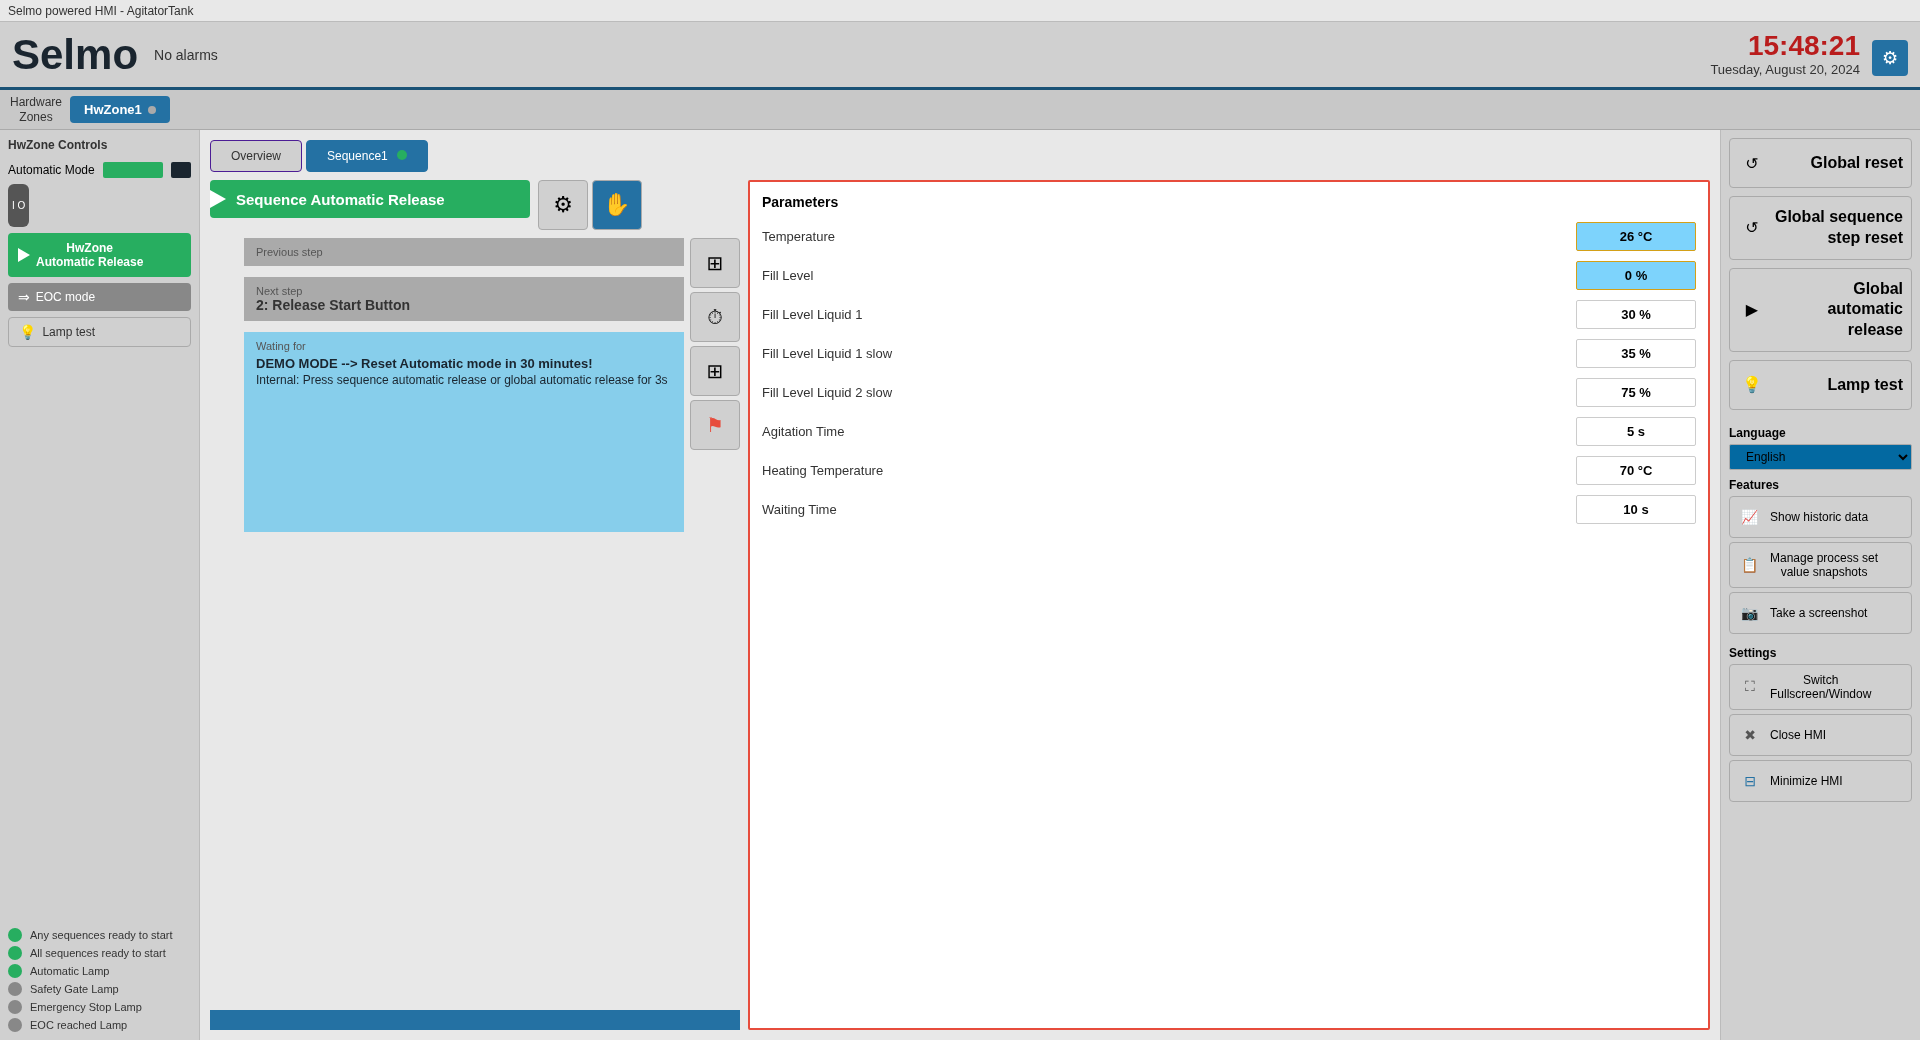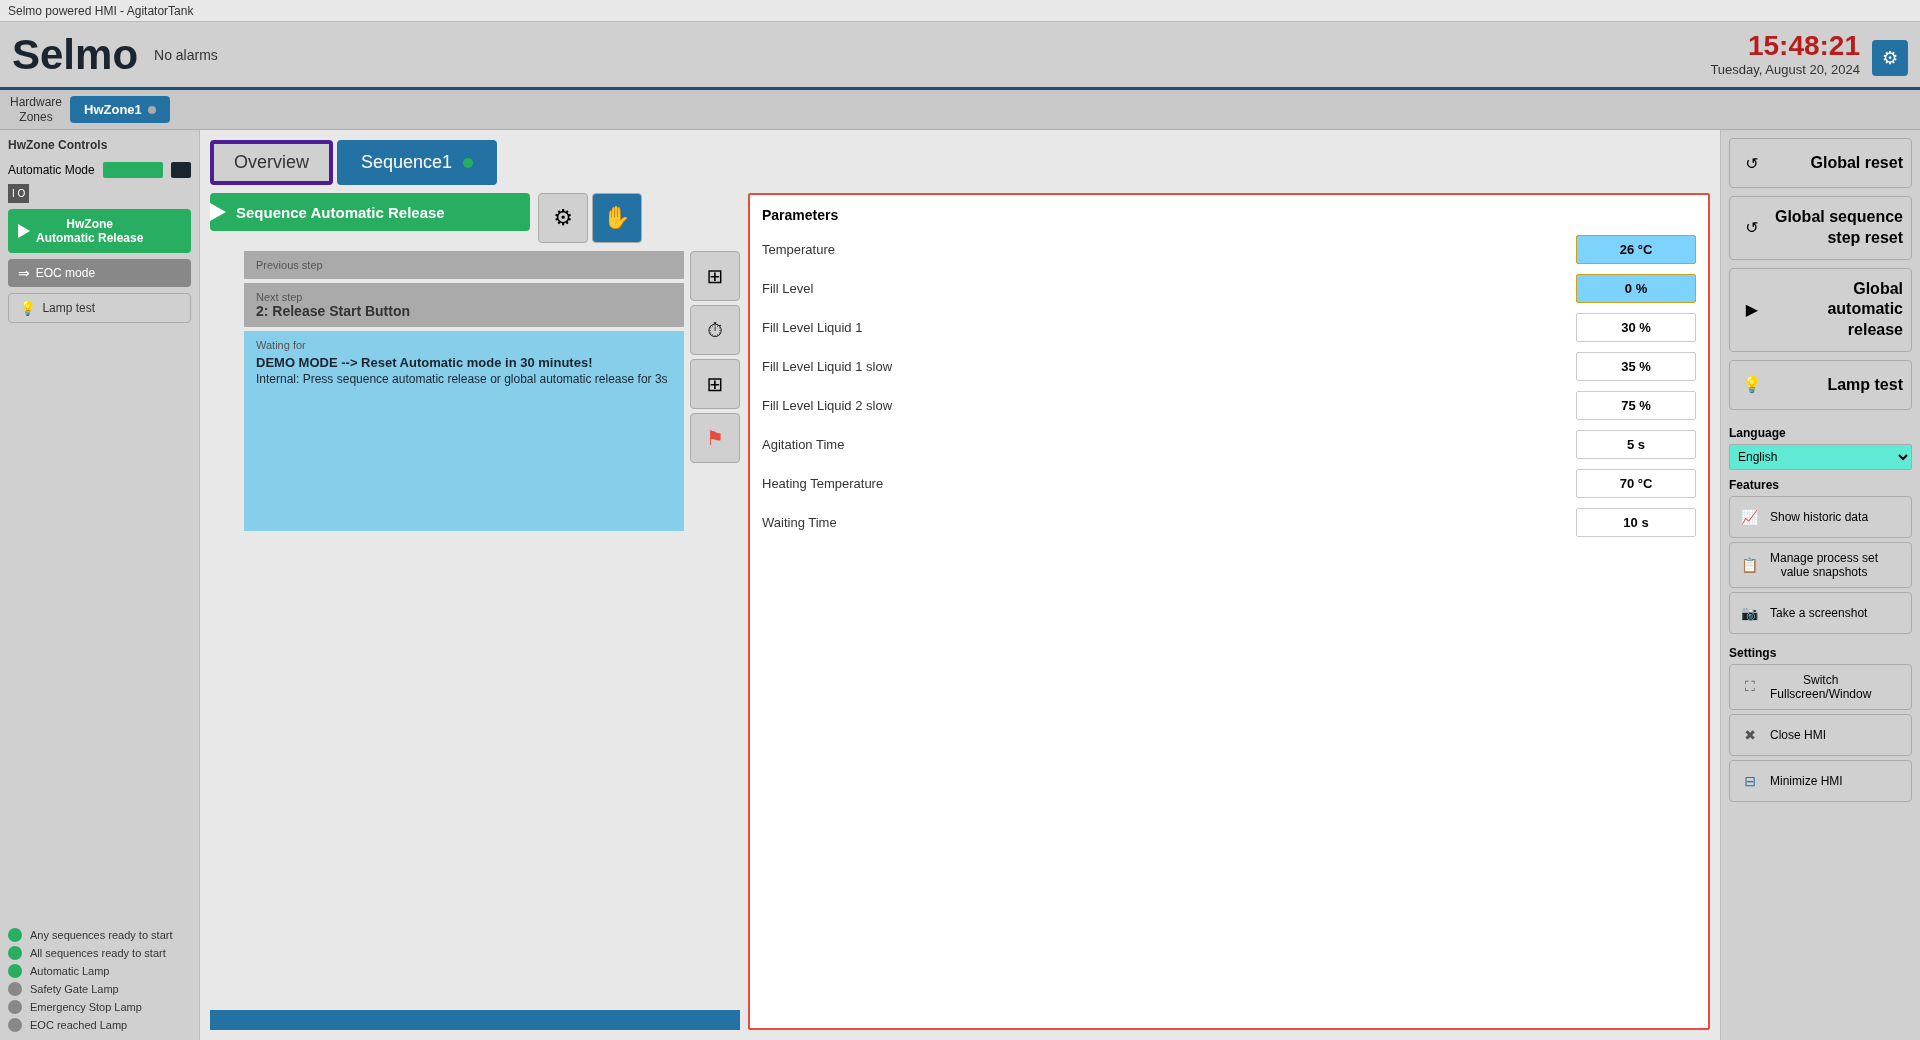--- a/index.html
+++ b/index.html
@@ -131,22 +131,22 @@
     .black-bar {
       width: 20px;
       height: 16px;
       background: #1a252f;
       border-radius: 2px;
     }
     #io-icon {
       background: #555;
       color: white;
       font-size: 10px;
-      padding: 4px 4px;
-      border-radius: 0;
+      padding: 16px 4px;
+      border-radius: 6px;
     }
     #hwzone-auto-release-btn {
       background: #27ae60;
       color: white;
       border: none;
       border-radius: 4px;
       padding: 8px 10px;
       font-size: 12px;
       font-weight: bold;
       cursor: pointer;
@@ -215,24 +215,24 @@
     }
 
     
     #tab-bar {
       display: flex;
       gap: 4px;
       align-items: center;
     }
     .tab-btn {
       padding: 8px 20px;
-      border: 4px solid #4c1d95;
-      border-radius: 4px;
-      cursor: pointer;
-      font-size: 18px;
+      border: 1px solid #4c1d95;
+      border-radius: 4px;
+      cursor: pointer;
+      font-size: 12px;
       background: #d0d0d0;
       color: #333;
     }
     .tab-btn.active {
       background: #2471a3;
       color: white;
       border-color: #2471a3;
     }
     .tab-green-dot { width: 10px; height: 10px; border-radius: 50%; background: #27ae60; display: inline-block; margin-left: 6px; }
 
@@ -265,21 +265,21 @@
       align-items: center;
       gap: 10px;
       margin-bottom: 8px;
       width: 320px;
     }
     .play-triangle { width: 0; height: 0; border-top: 9px solid transparent; border-bottom: 9px solid transparent; border-left: 16px solid white; display: inline-block; }
     #steps-list {
       flex: 1;
       display: flex;
       flex-direction: column;
-      gap: 4px;
+      gap: 11px;
       padding-left: 34px;
     }
 
     .step-row {
       padding: 8px 12px;
       font-size: 13px;
     }
     .step-row.prev-step {
       background: #aaa;
       color: #555;
@@ -414,24 +414,24 @@
     #language-section {
       margin-top: 8px;
     }
     .section-title {
       font-size: 12px;
       font-weight: bold;
       margin-bottom: 4px;
     }
     .lang-select {
       width: 100%;
-      padding: 4px 4px;
+      padding: 4px 12px;
       font-size: 12px;
       border: 1px solid #aaa;
-      background: #5eead4;
+      background: #0369a1;
       border-radius: 2px;
     }
 
     
     #features-section { }
 
     
     #settings-section { }
 
     .feature-btn {

